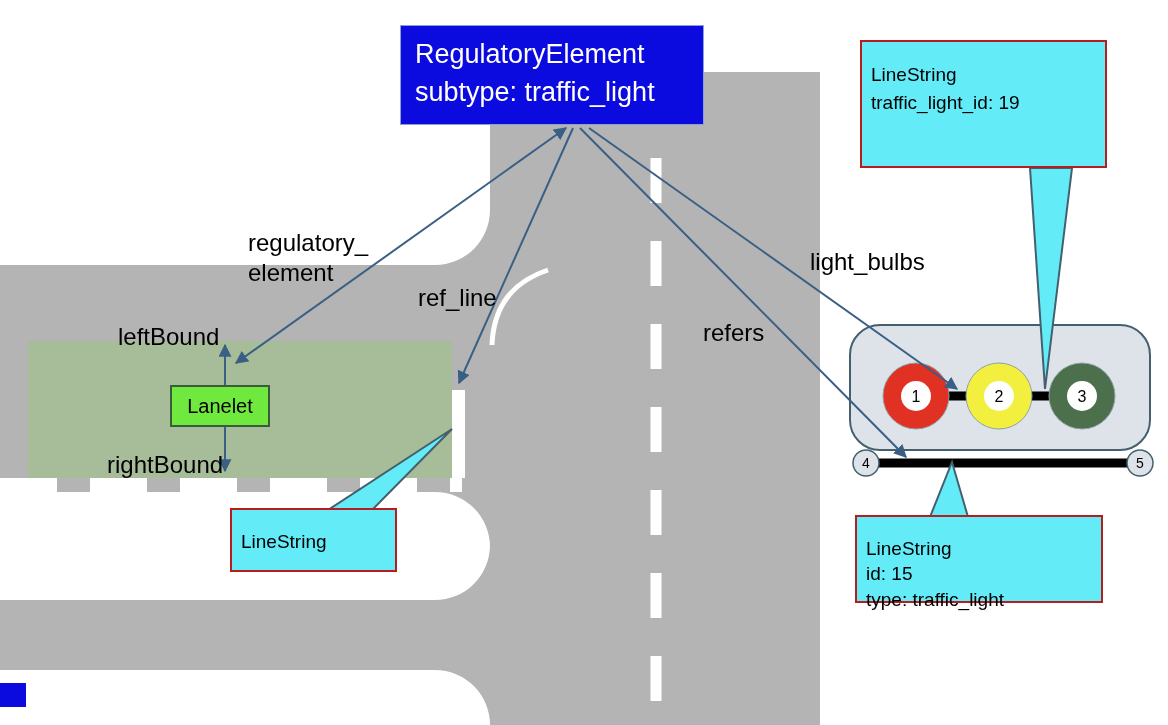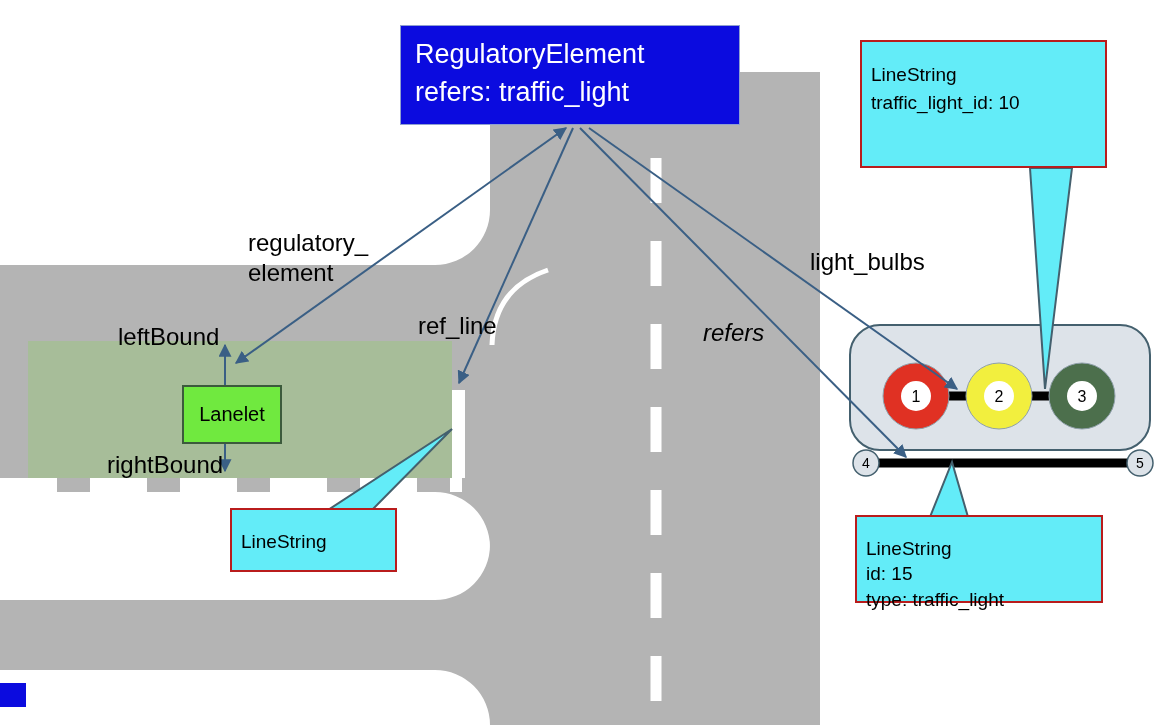--- a/index.html
+++ b/index.html
@@ -5,45 +5,45 @@
 <style>
   html,body { margin:0; padding:0; background:#fff; }
   .canvas {
     position:relative; width:1168px; height:725px; background:#ffffff;
     font-family:"Liberation Sans", sans-serif; overflow:hidden;
   }
   .canvas svg { position:absolute; left:0; top:0; }
   svg text { font-family:"Liberation Sans", sans-serif; fill:#000; }
 
   .reg-box {
-    position:absolute; left:400px; top:25px; width:340px; height:100px;
+    position:absolute; left:400px; top:25px; width:304px; height:100px;
     background:#0b0bdf; border:1px solid #8fa0d0; box-sizing:border-box;
     color:#ffffff; font-size:27px; line-height:1.4; padding:10px 14px;
   }
   .callout {
     position:absolute; background:#63ecf8; border:2px solid #b91c1c;
     box-sizing:border-box; color:#000; font-size:19px; line-height:1.34;
     padding:19px 9px;
   }
   .c1 { left:860px; top:40px;  width:247px; height:128px; line-height:1.45; }
   .c2 { left:230px; top:508px; width:167px; height:64px; }
   .c3 { left:855px; top:515px; width:248px; height:88px; }
 
   .lbl { position:absolute; font-size:24px; color:#000; white-space:pre-line; line-height:1.25; }
   .lbl-regulatory { left:248px; top:228px; }
-  .lbl-refline    { left:418px; top:283px;margin-top:28px; }
-  .lbl-refers     { left:703px; top:318px;font-style:italic; }
+  .lbl-refline    { left:418px; top:283px; }
+  .lbl-refers     { left:703px; top:318px; }
   .lbl-lightbulbs { left:810px; top:247px; }
   .lbl-leftbound  { left:118px; top:322px; }
   .lbl-rightbound { left:107px; top:450px;text-align:right; }
 
   .lanelet-box {
-    position:absolute; left:170px; top:385px; width:100px; height:59px;
+    position:absolute; left:170px; top:385px; width:100px; height:42px;
     background:#70e93f; border:2px solid #3c5a3c; box-sizing:border-box;
-    display:flex; align-items:center; justify-content:center; font-size:20px; color:#000;margin-left:12px;
+    display:flex; align-items:center; justify-content:center; font-size:20px; color:#000;
   }
 </style>
 </head>
 <body>
 
 <div class="canvas">
 
   <svg width="1168" height="725" viewBox="0 0 1168 725">
     <defs>
       <marker id="ah" viewBox="0 0 10 10" refX="9" refY="5" markerWidth="6.5" markerHeight="6.5" orient="auto-start-reverse">
@@ -94,26 +94,26 @@
     <line x1="580" y1="128" x2="906" y2="457" stroke="#3a5f85" stroke-width="2" marker-end="url(#ah)"></line>
     <line x1="589" y1="128" x2="957" y2="389" stroke="#3a5f85" stroke-width="2" marker-end="url(#ah)"></line>
 
     <polygon points="1030,168 1072,168 1045,389" fill="#63ecf8" stroke="#44606e" stroke-width="2"></polygon>
     <polygon points="328,510 372,510 452,429" fill="#63ecf8" stroke="#44606e" stroke-width="2"></polygon>
     <polygon points="930,517 968,517 952,462" fill="#63ecf8" stroke="#44606e" stroke-width="2"></polygon>
   </svg>
 
   <div class="reg-box">
     <div>RegulatoryElement</div>
-    <div>refers: traffic_light</div>
+    <div>subtype: traffic_light</div>
   </div>
 
   <div class="callout c1">
     <div>LineString</div>
-    <div>traffic_light_id: 10</div>
+    <div>traffic_light_id: 19</div>
   </div>
 
   <div class="callout c2">
     <div>LineString</div>
   </div>
 
   <div class="callout c3">
     <div>LineString</div>
     <div>id: 15</div>
     <div>type: traffic_light</div>

